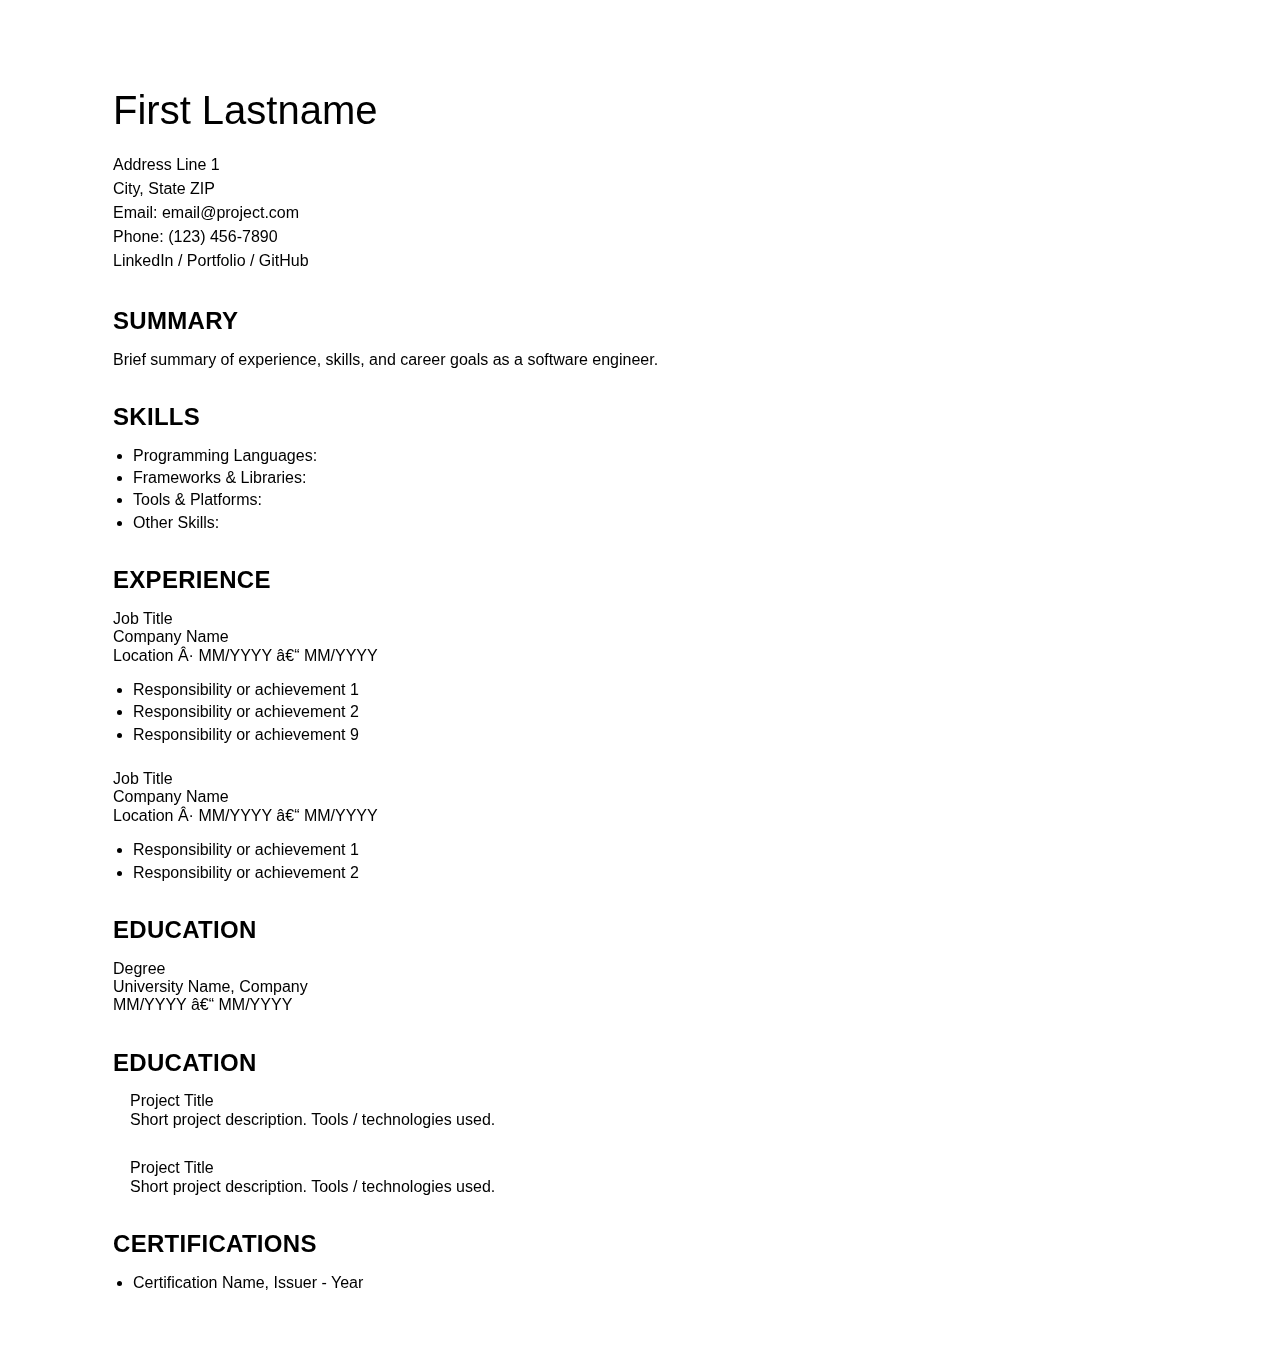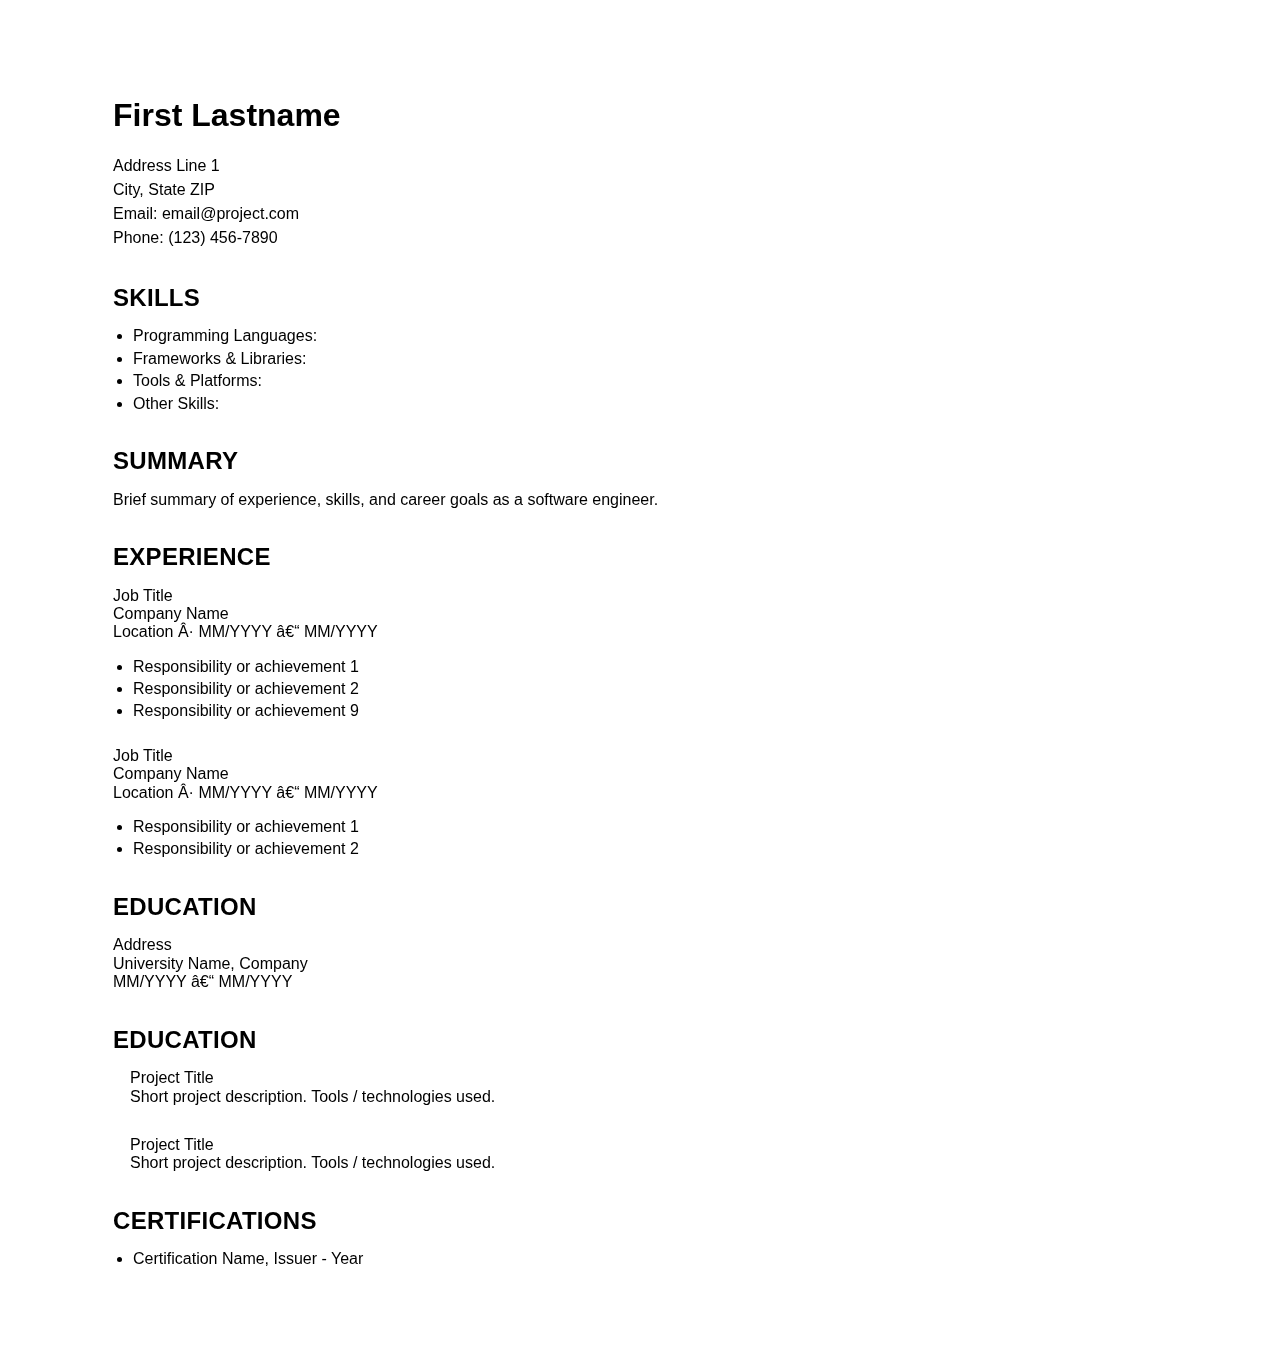--- a/index.html
+++ b/index.html
@@ -11,24 +11,24 @@
     font-family: "Liberation Sans", sans-serif;
     font-size: 16px;
   }
   .page {
     width: 1263px;
     min-height: 1358px;
     padding: 87px 100px 120px 113px;
     background: #ffffff;
   }
   h1 {
-    font-size: 32px;
-    font-weight: bold;
+    font-size: 40px;
+    font-weight: normal;
     line-height: 1.15;
-    margin: 10px 0 20px 0;
+    margin: 0 0 20px 0;
   }
   h2 {
     font-size: 24px;
     font-weight: bold;
     line-height: 1.15;
     letter-spacing: 0.3px;
     margin: 34px 0 16px 0;
   }
   section { margin: 0; }
   p {
@@ -56,36 +56,37 @@
 
 <div class="page">
 
   <header>
     <h1>First Lastname</h1>
     <div class="contact">
       <div class="contact-line">Address Line 1</div>
       <div class="contact-line">City, State ZIP</div>
       <div class="contact-line">Email: email@project.com</div>
       <div class="contact-line">Phone: (123) 456-7890</div>
+      <div class="contact-line">LinkedIn / Portfolio / GitHub</div>
     </div>
   </header>
+
+  <section>
+    <h2>SUMMARY</h2>
+    <p>Brief summary of experience, skills, and career goals as a software engineer.</p>
+  </section>
 
   <section>
     <h2>SKILLS</h2>
     <ul>
       <li>Programming Languages:</li>
       <li>Frameworks &amp; Libraries:</li>
       <li>Tools &amp; Platforms:</li>
       <li>Other Skills:</li>
     </ul>
-  </section>
-
-  <section>
-    <h2>SUMMARY</h2>
-    <p>Brief summary of experience, skills, and career goals as a software engineer.</p>
   </section>
 
   <section>
     <h2>EXPERIENCE</h2>
 
     <div class="entry">
       <p class="entry-header">
         <strong>Job Title</strong><br>
         <span>Company Name</span><br>
         <span>Location Â· MM/YYYY â€“ MM/YYYY</span>
@@ -106,21 +107,21 @@
       <ul>
         <li>Responsibility or achievement 1</li>
         <li>Responsibility or achievement 2</li>
       </ul>
     </div>
   </section>
 
   <section>
     <h2>EDUCATION</h2>
     <p class="entry-header">
-      <strong>Address</strong><br>
+      <strong>Degree</strong><br>
       <span>University Name, Company</span><br>
       <span>MM/YYYY â€“ MM/YYYY</span>
     </p>
   </section>
 
   <section>
     <h2>EDUCATION</h2>
 
     <p class="project-block">
       <strong>Project Title</strong><br>

